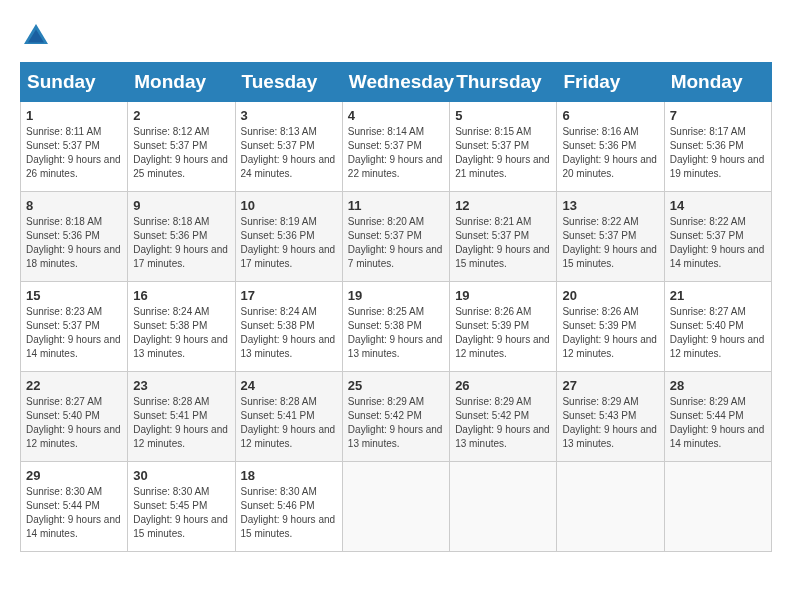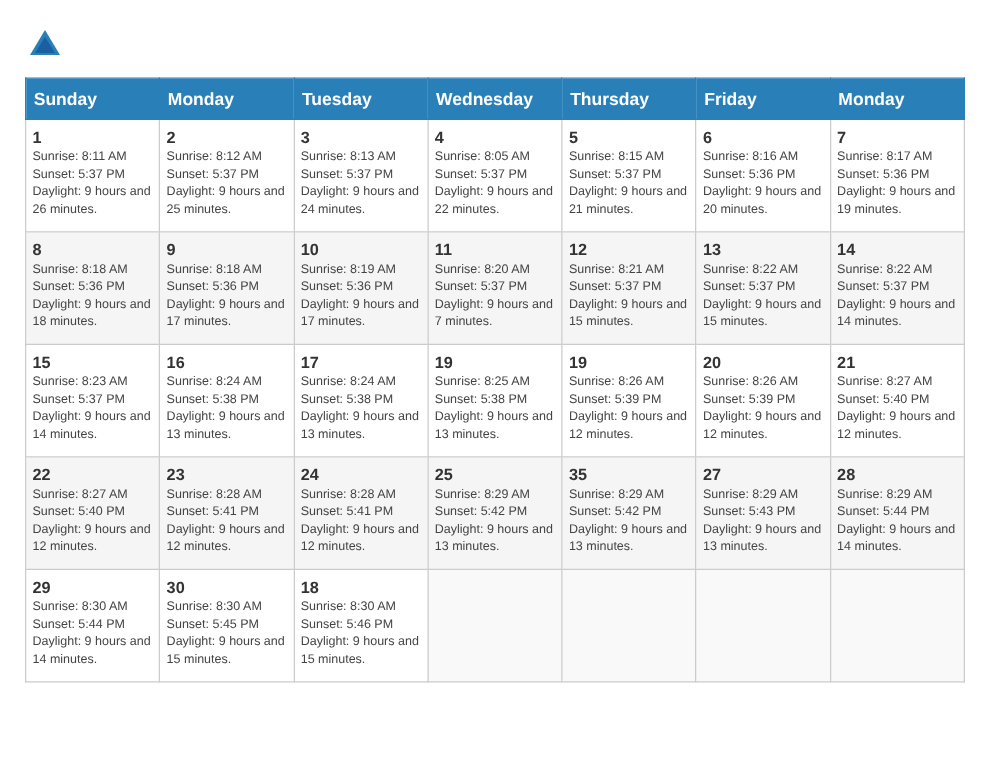--- a/index.html
+++ b/index.html
@@ -47,21 +47,21 @@
     table {
       width: 100%;
       border-collapse: collapse;
       table-layout: fixed;
     }
     thead tr th {
       background-color: #2980b9;
       color: #fff;
       text-align: left;
       padding: 8px 6px;
-      font-size: 14px;
+      font-size: 19px;
       font-weight: bold;
       border: 1px solid #2980b9;
     }
     tbody tr td {
       border: 1px solid #ccc;
       vertical-align: top;
       padding: 6px 5px;
       font-size: 10.5px;
       color: #333;
       min-height: 80px;
@@ -141,21 +141,21 @@
             <span class="day-number">3</span>
             <div class="cell-content">
               <div>Sunrise: 8:13 AM</div>
               <div>Sunset: 5:37 PM</div>
               <div>Daylight: 9 hours and 24 minutes.</div>
             </div>
           </td>
           <td>
             <span class="day-number">4</span>
             <div class="cell-content">
-              <div>Sunrise: 8:05 AM</div>
+              <div>Sunrise: 8:14 AM</div>
               <div>Sunset: 5:37 PM</div>
               <div>Daylight: 9 hours and 22 minutes.</div>
             </div>
           </td>
           <td>
             <span class="day-number">5</span>
             <div class="cell-content">
               <div>Sunrise: 8:15 AM</div>
               <div>Sunset: 5:37 PM</div>
               <div>Daylight: 9 hours and 21 minutes.</div>
@@ -321,21 +321,21 @@
           </td>
           <td>
             <span class="day-number">25</span>
             <div class="cell-content">
               <div>Sunrise: 8:29 AM</div>
               <div>Sunset: 5:42 PM</div>
               <div>Daylight: 9 hours and 13 minutes.</div>
             </div>
           </td>
           <td>
-            <span class="day-number">35</span>
+            <span class="day-number">26</span>
             <div class="cell-content">
               <div>Sunrise: 8:29 AM</div>
               <div>Sunset: 5:42 PM</div>
               <div>Daylight: 9 hours and 13 minutes.</div>
             </div>
           </td>
           <td>
             <span class="day-number">27</span>
             <div class="cell-content">
               <div>Sunrise: 8:29 AM</div>

